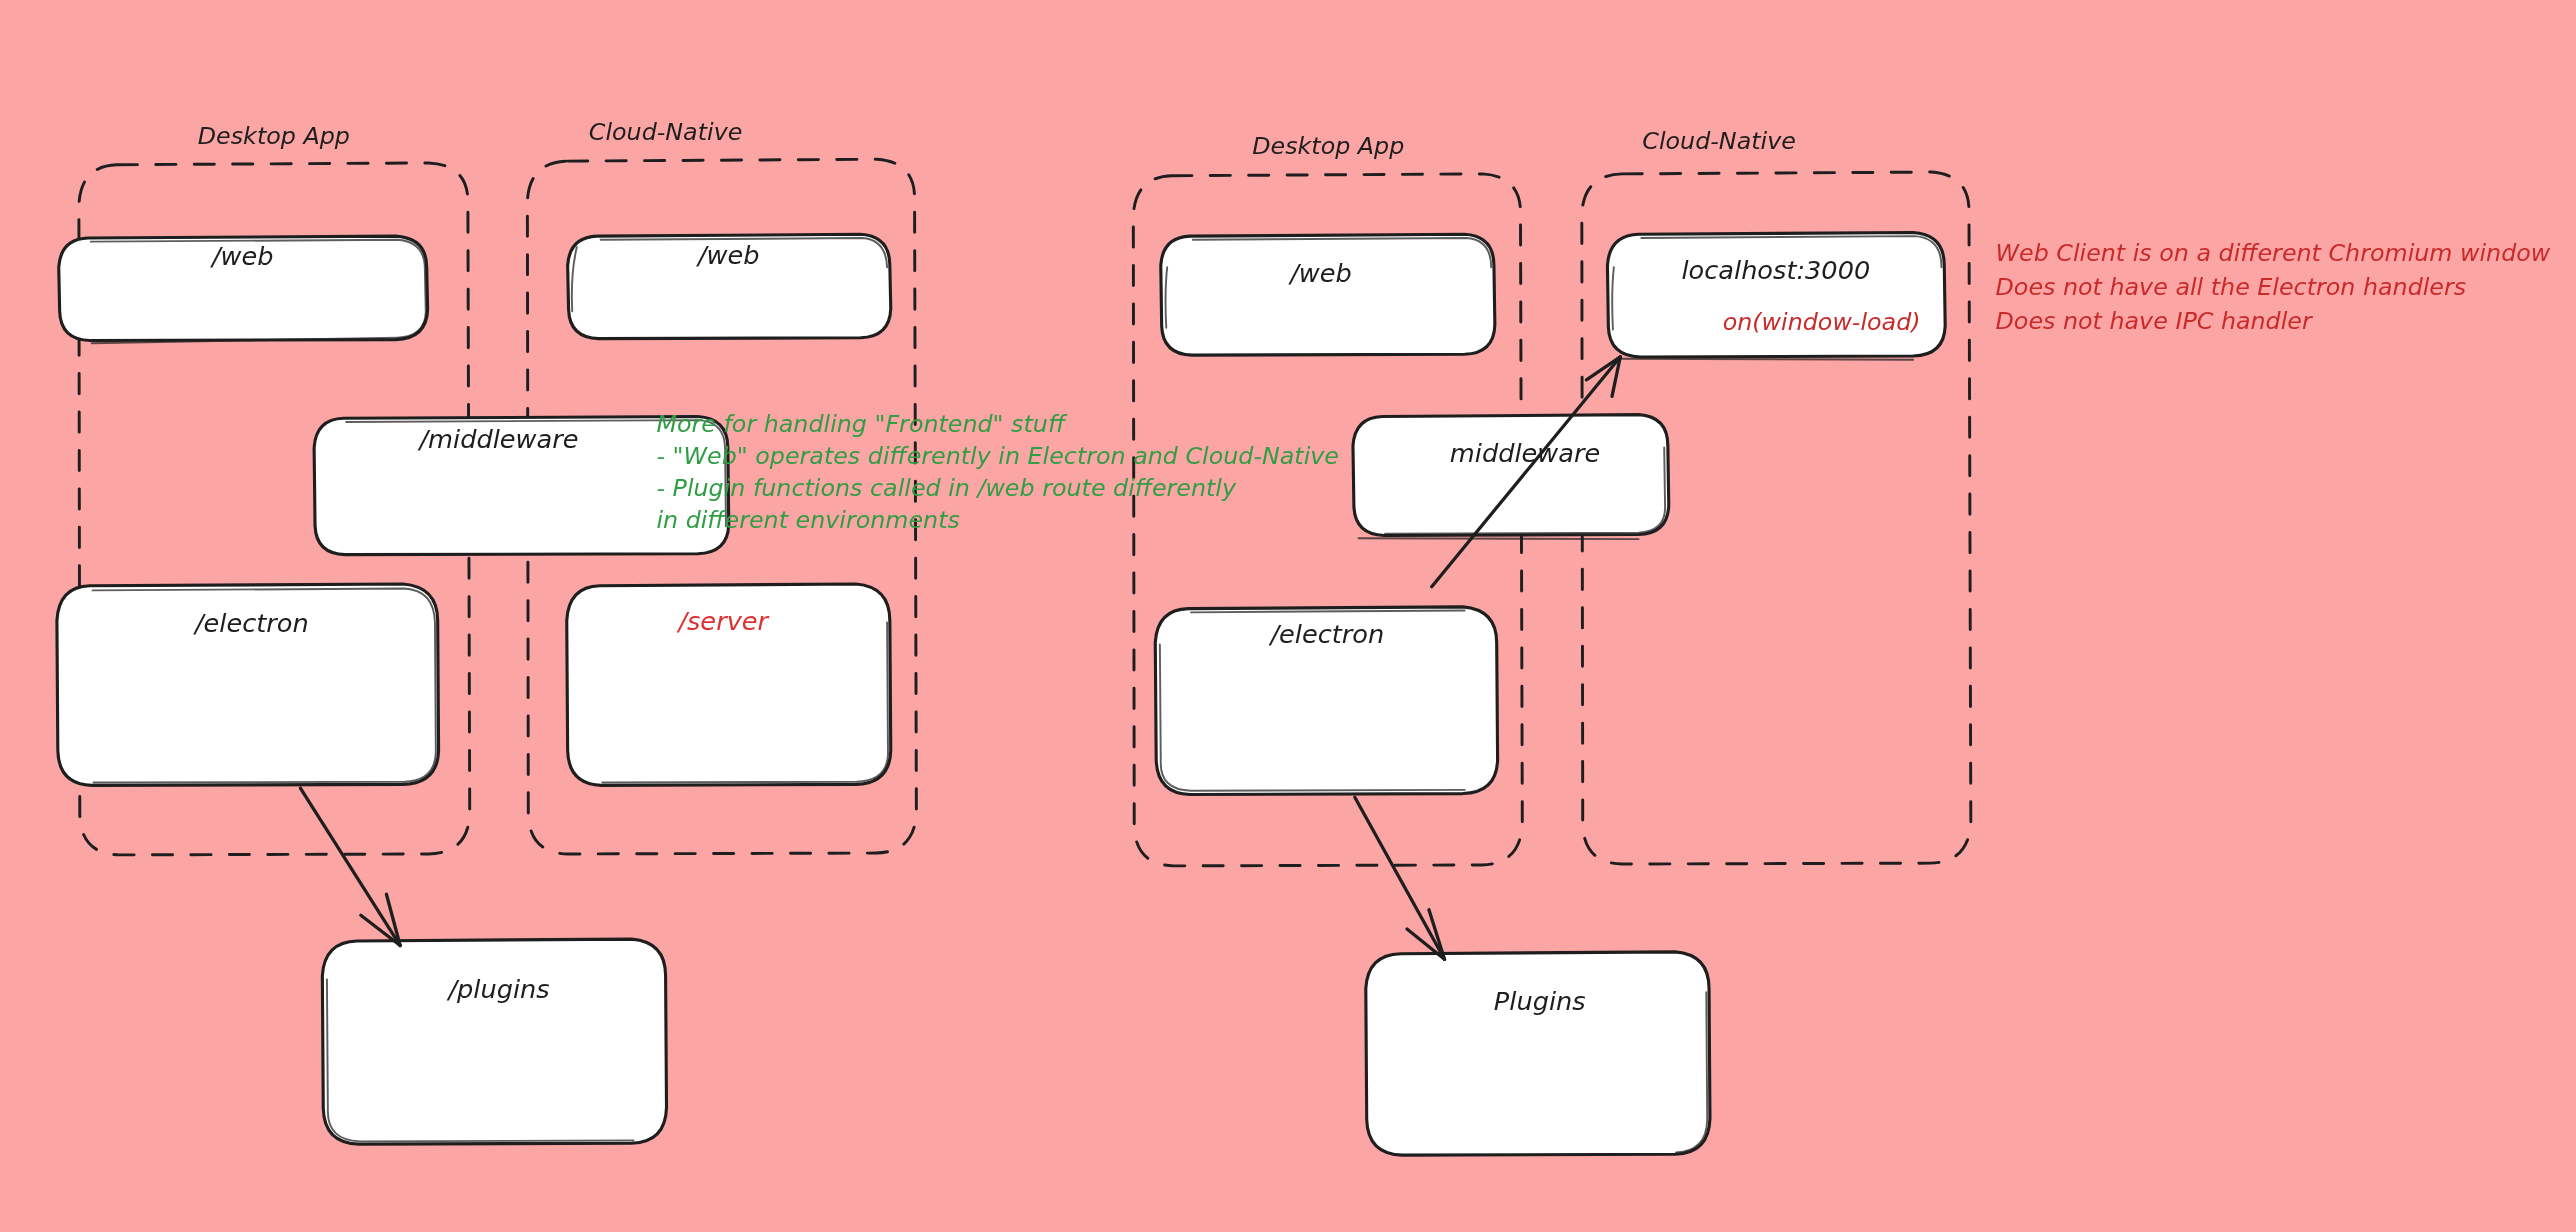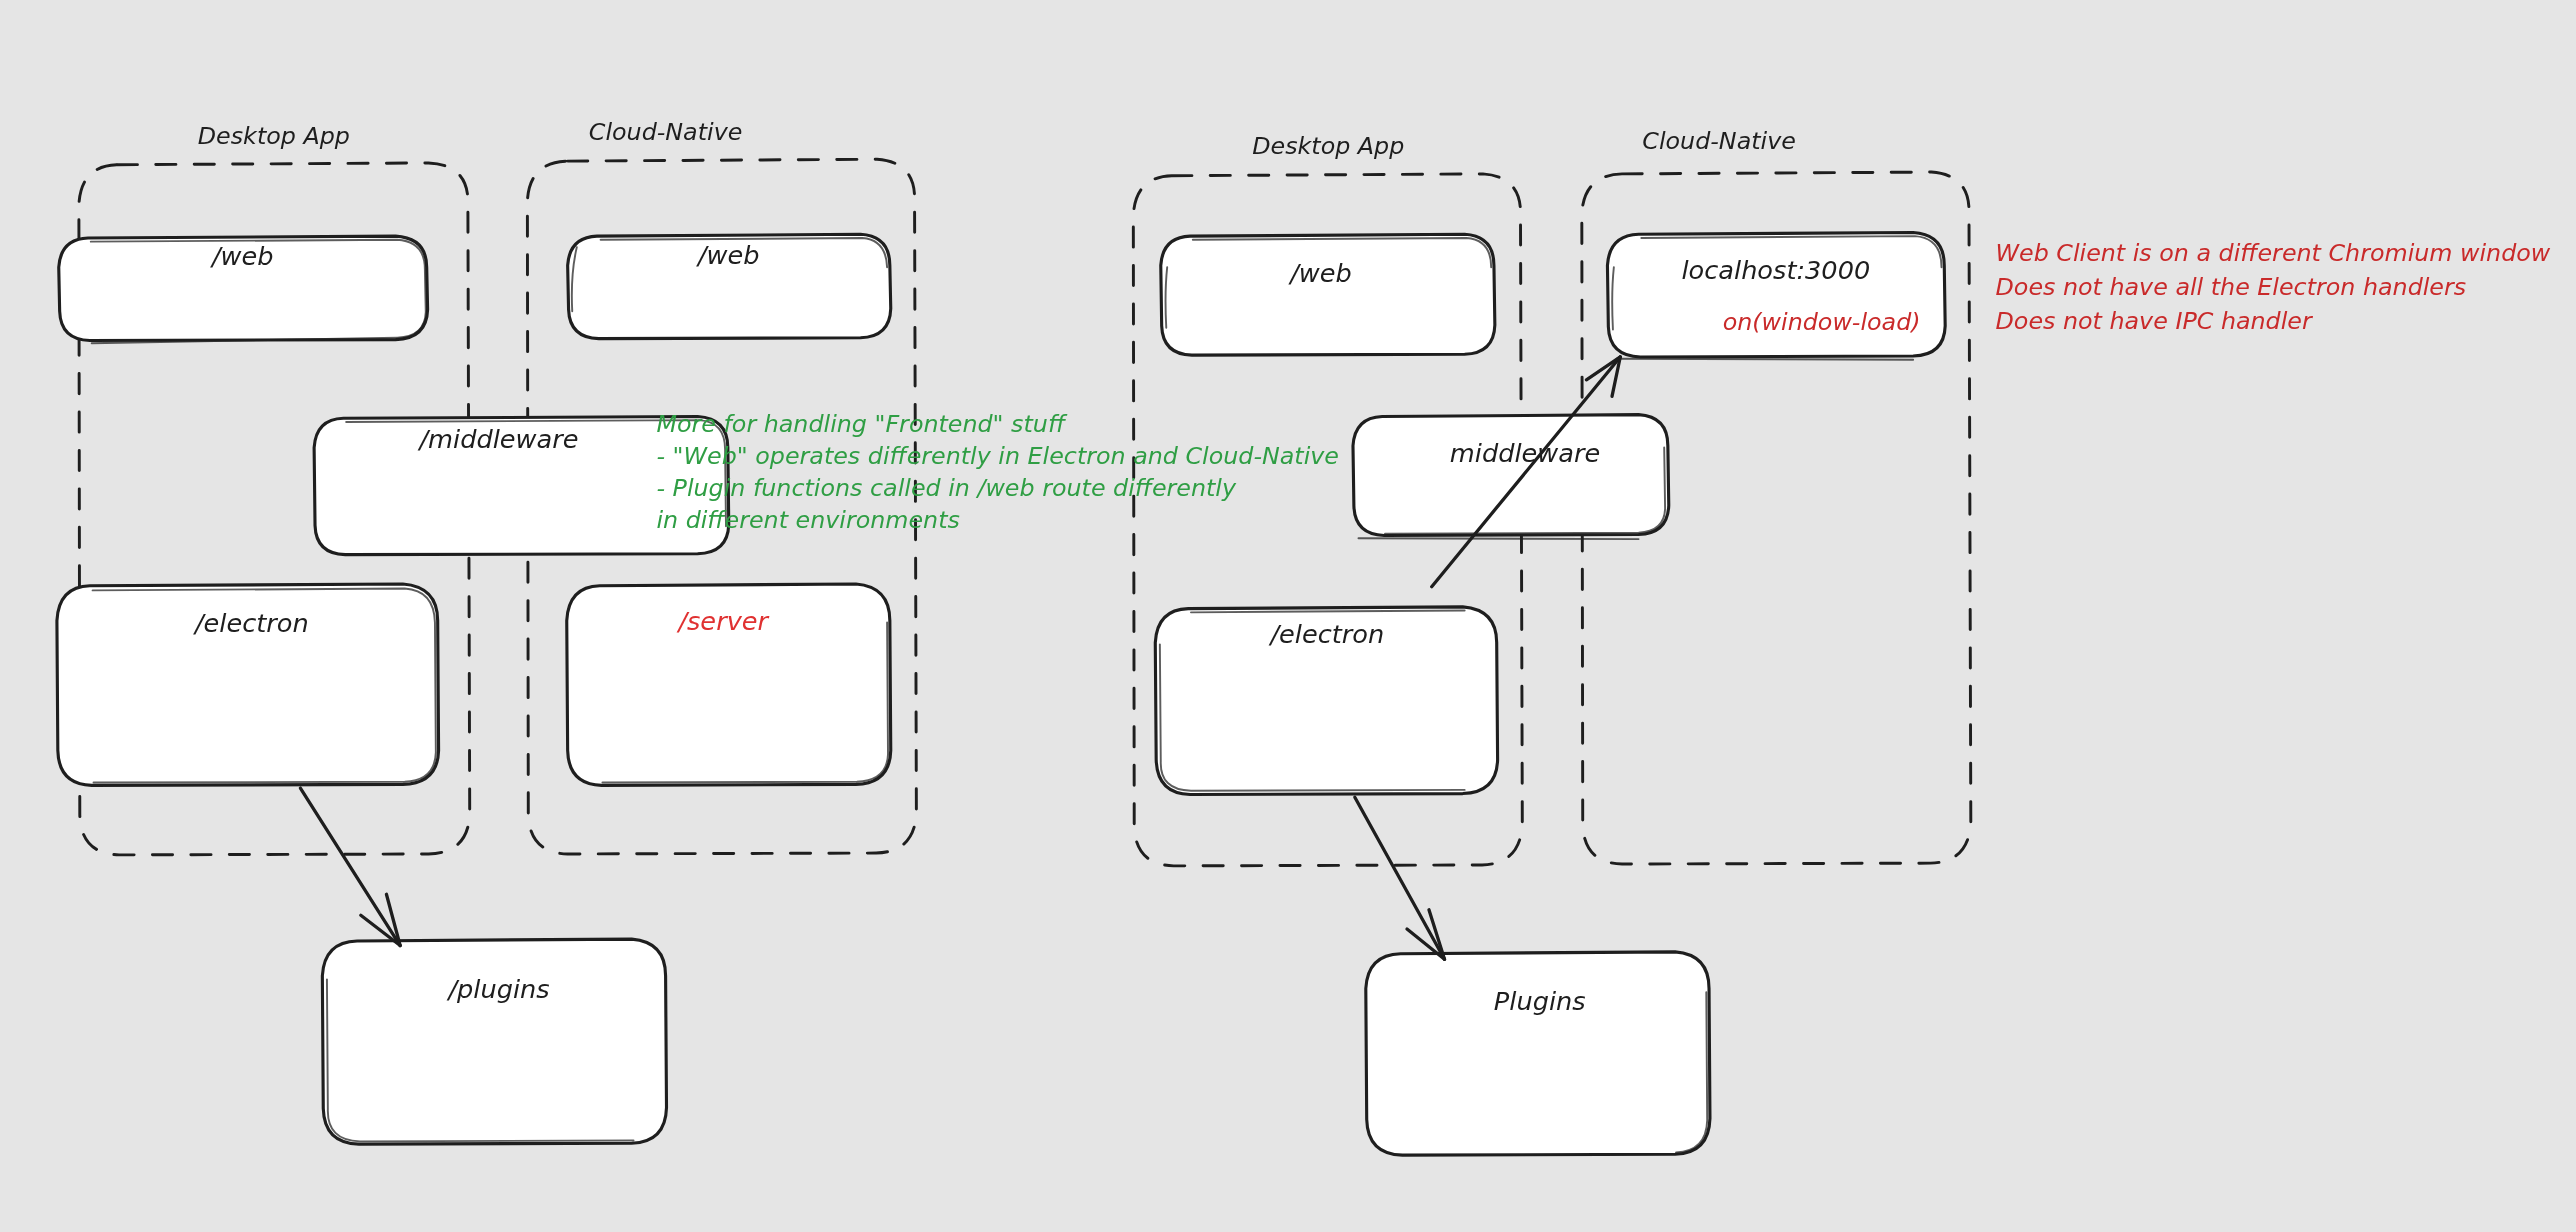--- a/index.html
+++ b/index.html
@@ -7,21 +7,21 @@
     padding: 0;
     background: #ffffff;
   }
   body {
     font-family: "DejaVu Sans", sans-serif;
   }
   #canvas {
     position: relative;
     width: 2576px;
     height: 1232px;
-    background: #e5e5e5;
+    background: #fca5a5;
     overflow: hidden;
   }
   svg.layer {
     position: absolute;
     top: 0;
     left: 0;
     width: 2576px;
     height: 1232px;
   }
   .hand-text {

